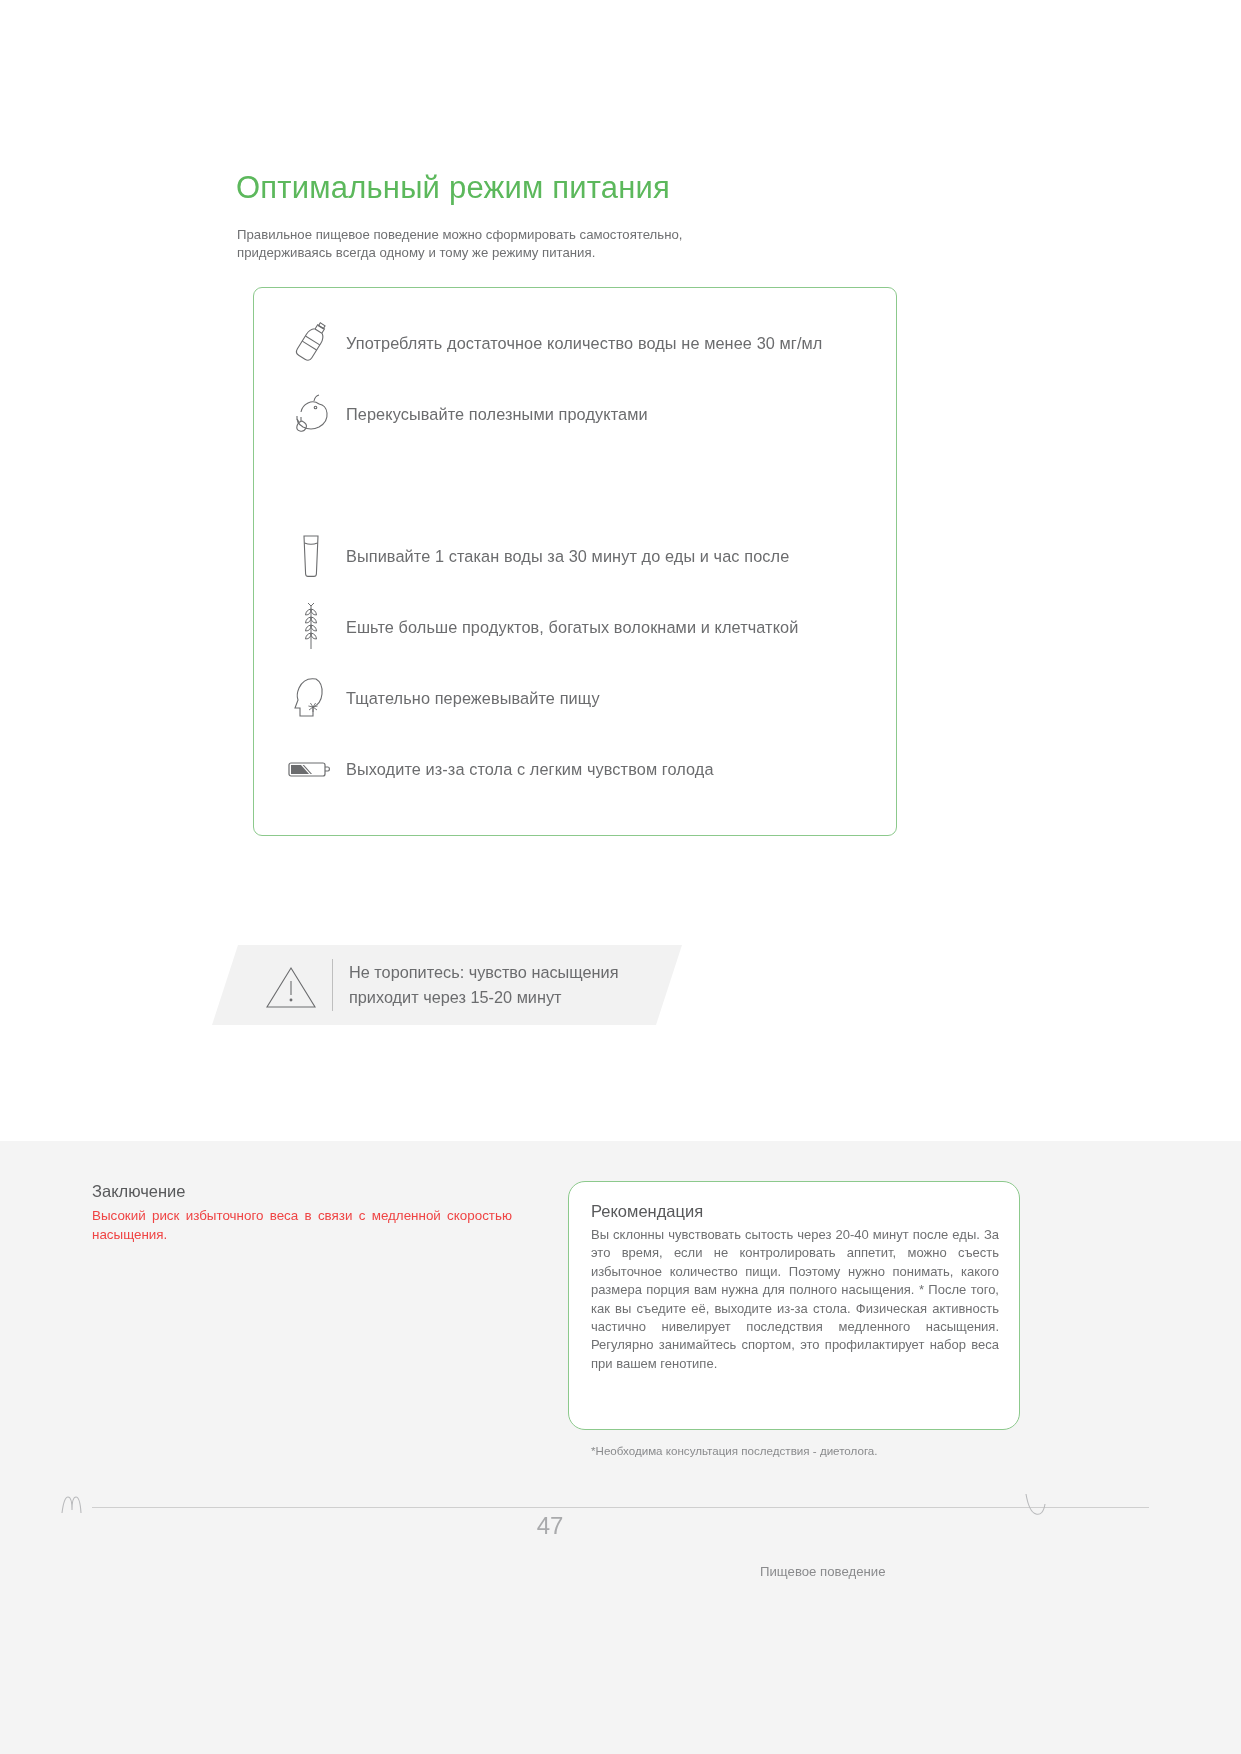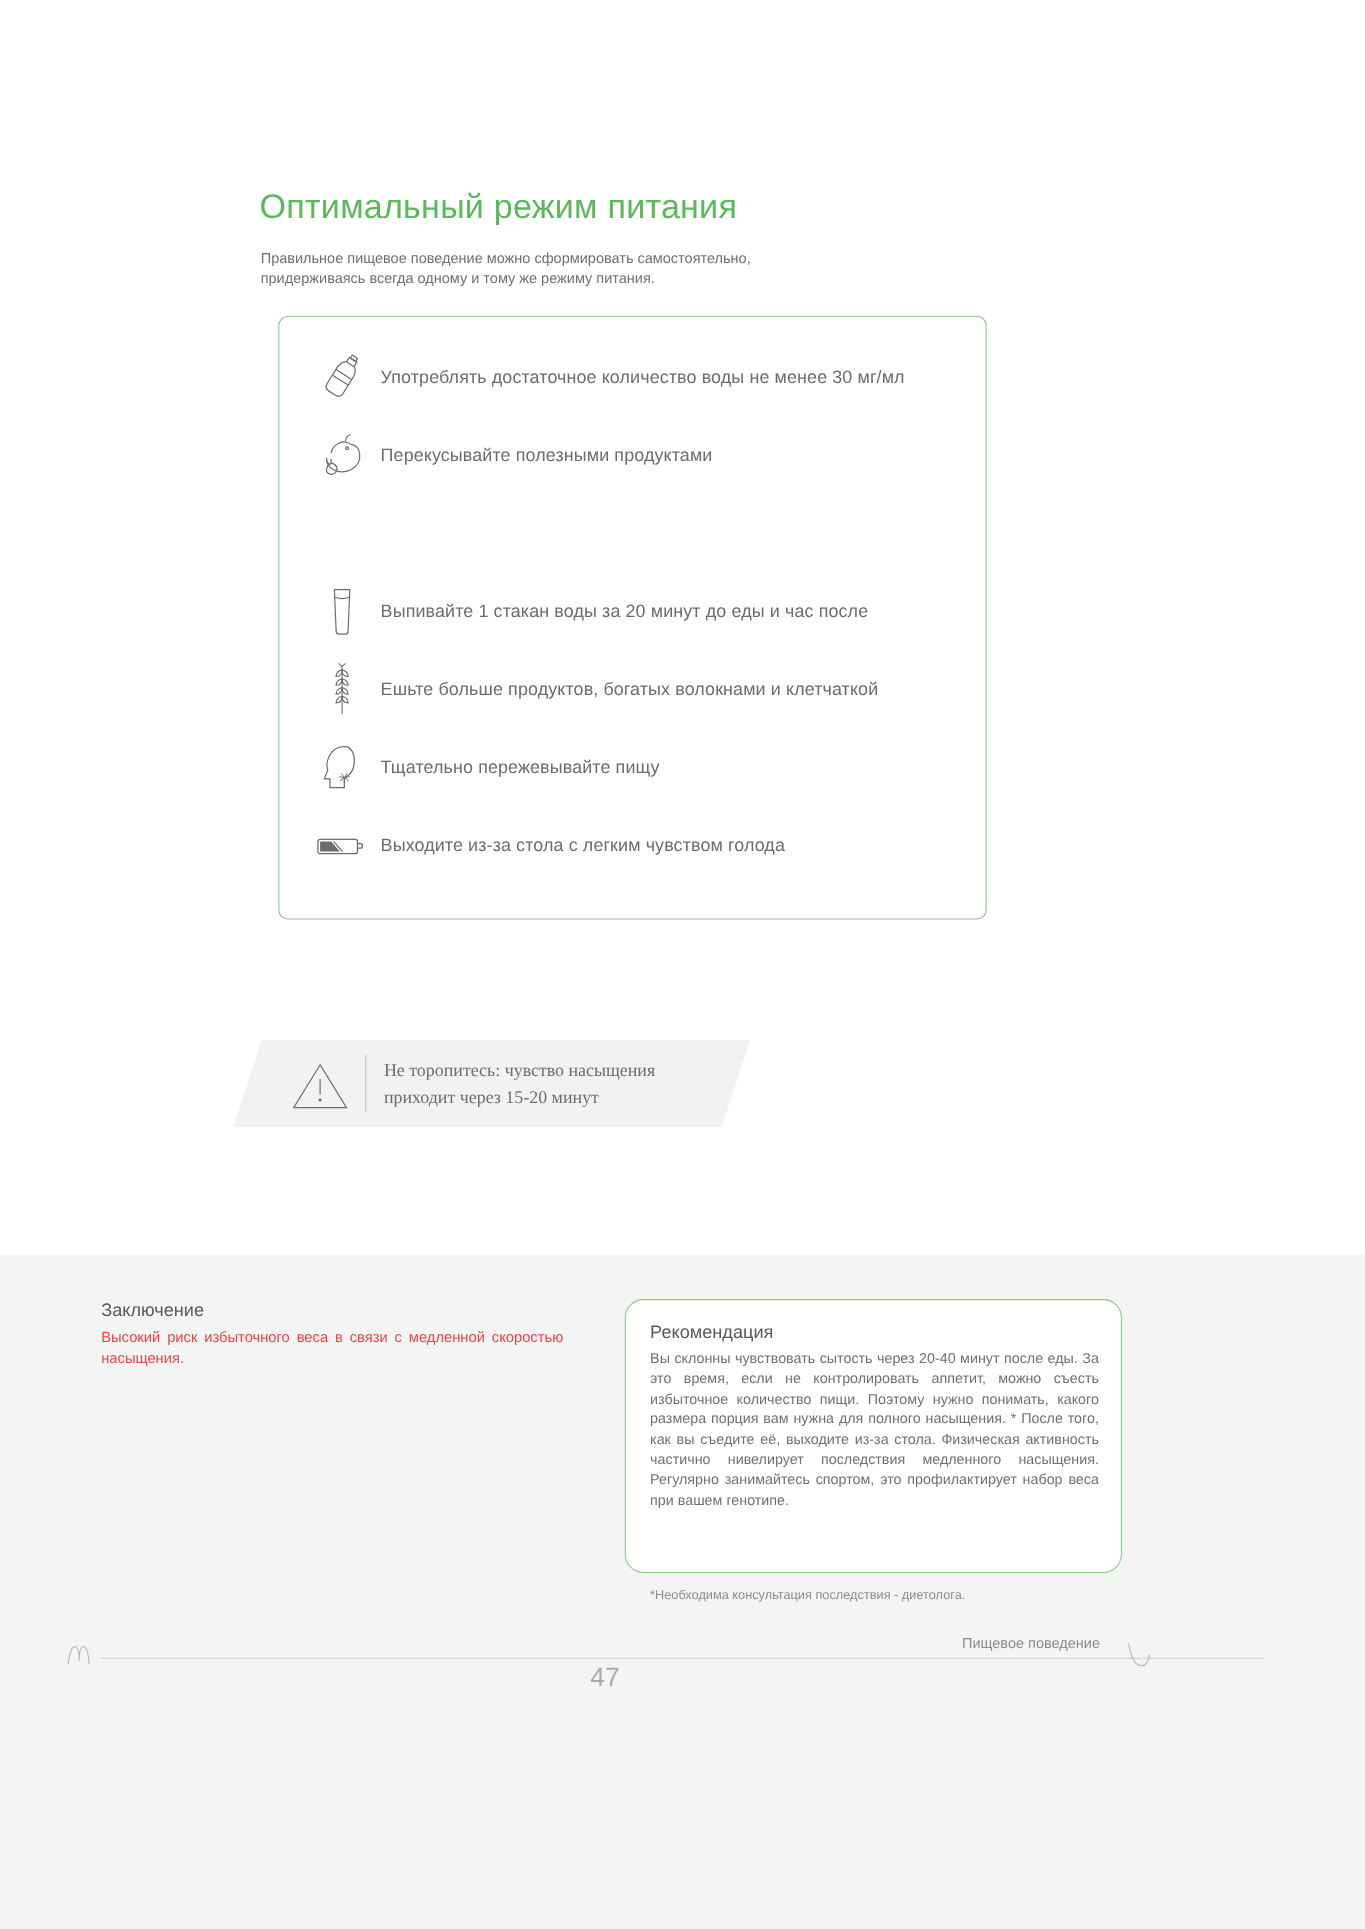--- a/index.html
+++ b/index.html
@@ -70,21 +70,21 @@
   
   .warn-banner{
     position:absolute;left:212px;top:943px;
     width:470px;height:80px;
     background:#f2f2f2;
     clip-path:polygon(26px 0, 470px 0, 444px 80px, 0 80px);
   }
   .warn-inner{
     position:absolute;left:212px;top:943px;
     width:470px;height:80px;
-    display:flex;align-items:center;font-family:Liberation Serif, serif;
+    display:flex;align-items:center;
   }
   .warn-icon{
     position:absolute;left:48px;top:18px;
     width:62px;height:48px;
     display:flex;align-items:center;justify-content:center;
   }
   .warn-divider{
     position:absolute;left:120px;top:14px;
     width:1px;height:52px;background:#bfbfbf;
   }
@@ -147,22 +147,21 @@
   .footer-mark-right{
     position:absolute;left:1020px;top:1492px;
     width:40px;height:34px;
   }
   .page-number{
     position:absolute;left:0;top:1512px;width:1100px;
     text-align:center;
     font-size:24px;color:#a9aaac;font-weight:400;
   }
   .footer-label{
-    position:absolute;left:760px;top:1486px;width:240px;
-    text-align:right;
+    position:absolute;left:760px;top:1564px;width:240px;
     font-size:13.2px;color:#8a8b8d;
   }
 </style>
 </head>
 <body>
 
 <div class="page-top">
 
   <div class="section-title">Оптимальный режим питания</div>
   <div class="section-sub">Правильное пищевое поведение можно сформировать самостоятельно, придерживаясь всегда одному и тому же режиму питания.</div>
@@ -200,21 +199,21 @@
       </div>
 
 
       <div class="tip-row" style="top:238px;">
         <div class="tip-icon">
           <svg width="28" height="46" viewBox="0 0 28 46" fill="none" stroke="#6b6c6e" stroke-width="1.1">
             <path d="M7 3 h14 l-1.6 38 q-0.2 2.4 -2.4 2.4 h-6 q-2.2 0 -2.4 -2.4 z"></path>
             <path d="M7.5 10 q6.5 2.6 13 0"></path>
           </svg>
         </div>
-        <div class="tip-text">Выпивайте 1 стакан воды за 20 минут до еды и час после</div>
+        <div class="tip-text">Выпивайте 1 стакан воды за 30 минут до еды и час после</div>
       </div>
 
       <div class="tip-row" style="top:309px;">
         <div class="tip-icon">
           <svg width="26" height="50" viewBox="0 0 26 50" fill="none" stroke="#6b6c6e" stroke-width="1">
             <path d="M13 3 v44"></path>
             <path d="M13 7 q-5 1 -5.5 6 Q13 13 13 7z M13 7 q5 1 5.5 6 Q13 13 13 7z"></path>
             <path d="M13 15 q-5 1 -5.5 6 Q13 21 13 15z M13 15 q5 1 5.5 6 Q13 21 13 15z"></path>
             <path d="M13 23 q-5 1 -5.5 6 Q13 29 13 23z M13 23 q5 1 5.5 6 Q13 29 13 23z"></path>
             <path d="M13 31 q-5 1 -5.5 6 Q13 37 13 31z M13 31 q5 1 5.5 6 Q13 37 13 31z"></path>

